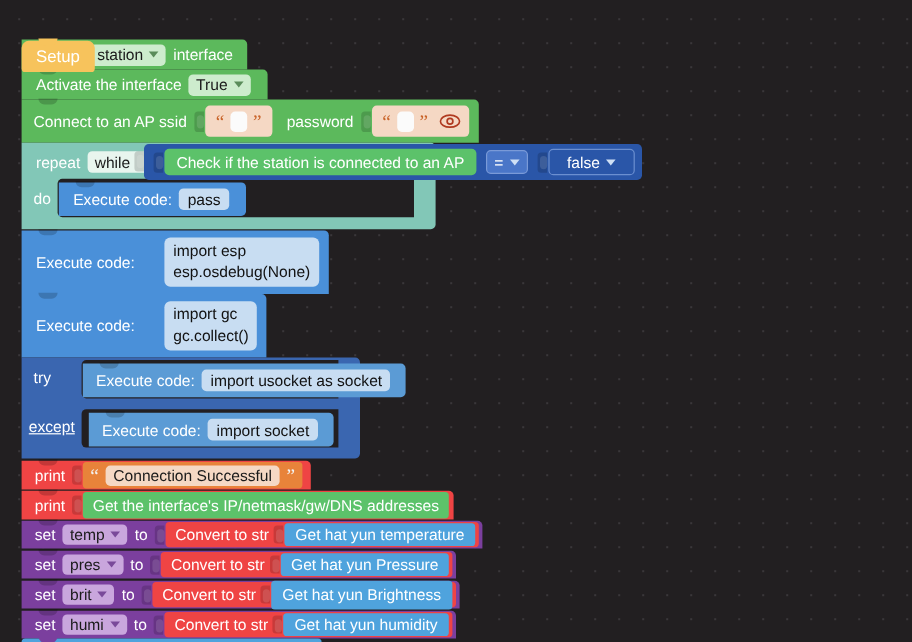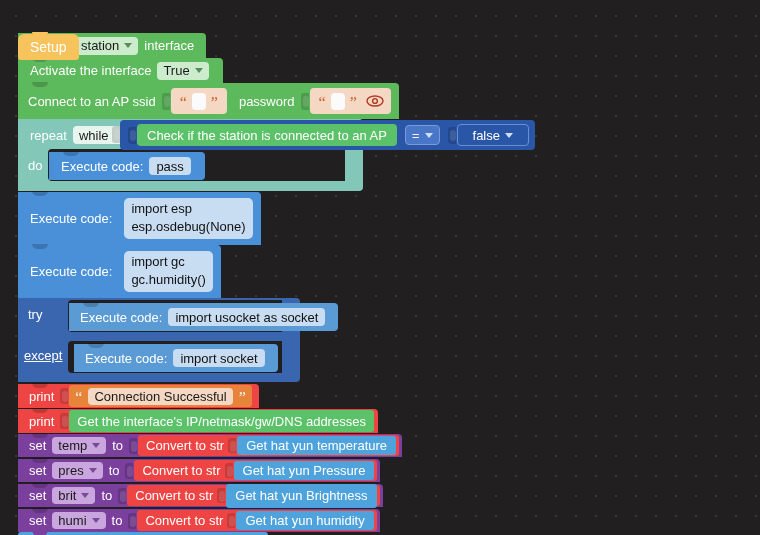--- a/index.html
+++ b/index.html
@@ -162,21 +162,21 @@
     display: flex;
     flex-direction: column;
     gap: 3px;
     align-items: flex-start;
     padding: 4px 7px;
     border-radius: 5px;
     background: #c8ddf2;
     color: #111;
     font-size: 13px;
     line-height: 1.15;
-    margin-left: 10px;
+    margin-left: 23px;
   }
 </style>
 </head>
 <body>
 
 <div id="workspace">
 
   <div class="blk hat" style="left:18px; top:8px; height:26px; z-index:5;margin-top:26px;">
     <span>Setup</span>
   </div>
@@ -267,21 +267,21 @@
     <span class="code-multi">
       <span>import esp</span>
       <span>esp.osdebug(None)</span>
     </span>
   </div>
 
   <div class="blk c-blue notch-top" style="left:18px; top:245px; height:53px; padding:0 8px 0 10px; border-radius:0 4px 0 0; align-items:center;">
     <span class="lbl">Execute code:</span>
     <span class="code-multi">
       <span>import gc</span>
-      <span>gc.humidity()</span>
+      <span>gc.collect()</span>
     </span>
   </div>
 
   <div class="cblock c-dblue" style="left:18px; top:298px; width:282px; height:84px; border-radius:0 4px 4px 0;"></div>
 
   <div style="position:absolute;left:68px;top:300px;width:214px;height:32px;background:#221f21;border-radius:4px 0 0 4px;"></div>
   <div style="position:absolute;left:68px;top:341px;width:214px;height:32px;background:#221f21;border-radius:4px 0 0 4px;"></div>
 
   <div class="blk" style="left:26px; top:304px; height:20px; background:transparent;">
     <span class="lbl">try</span>

